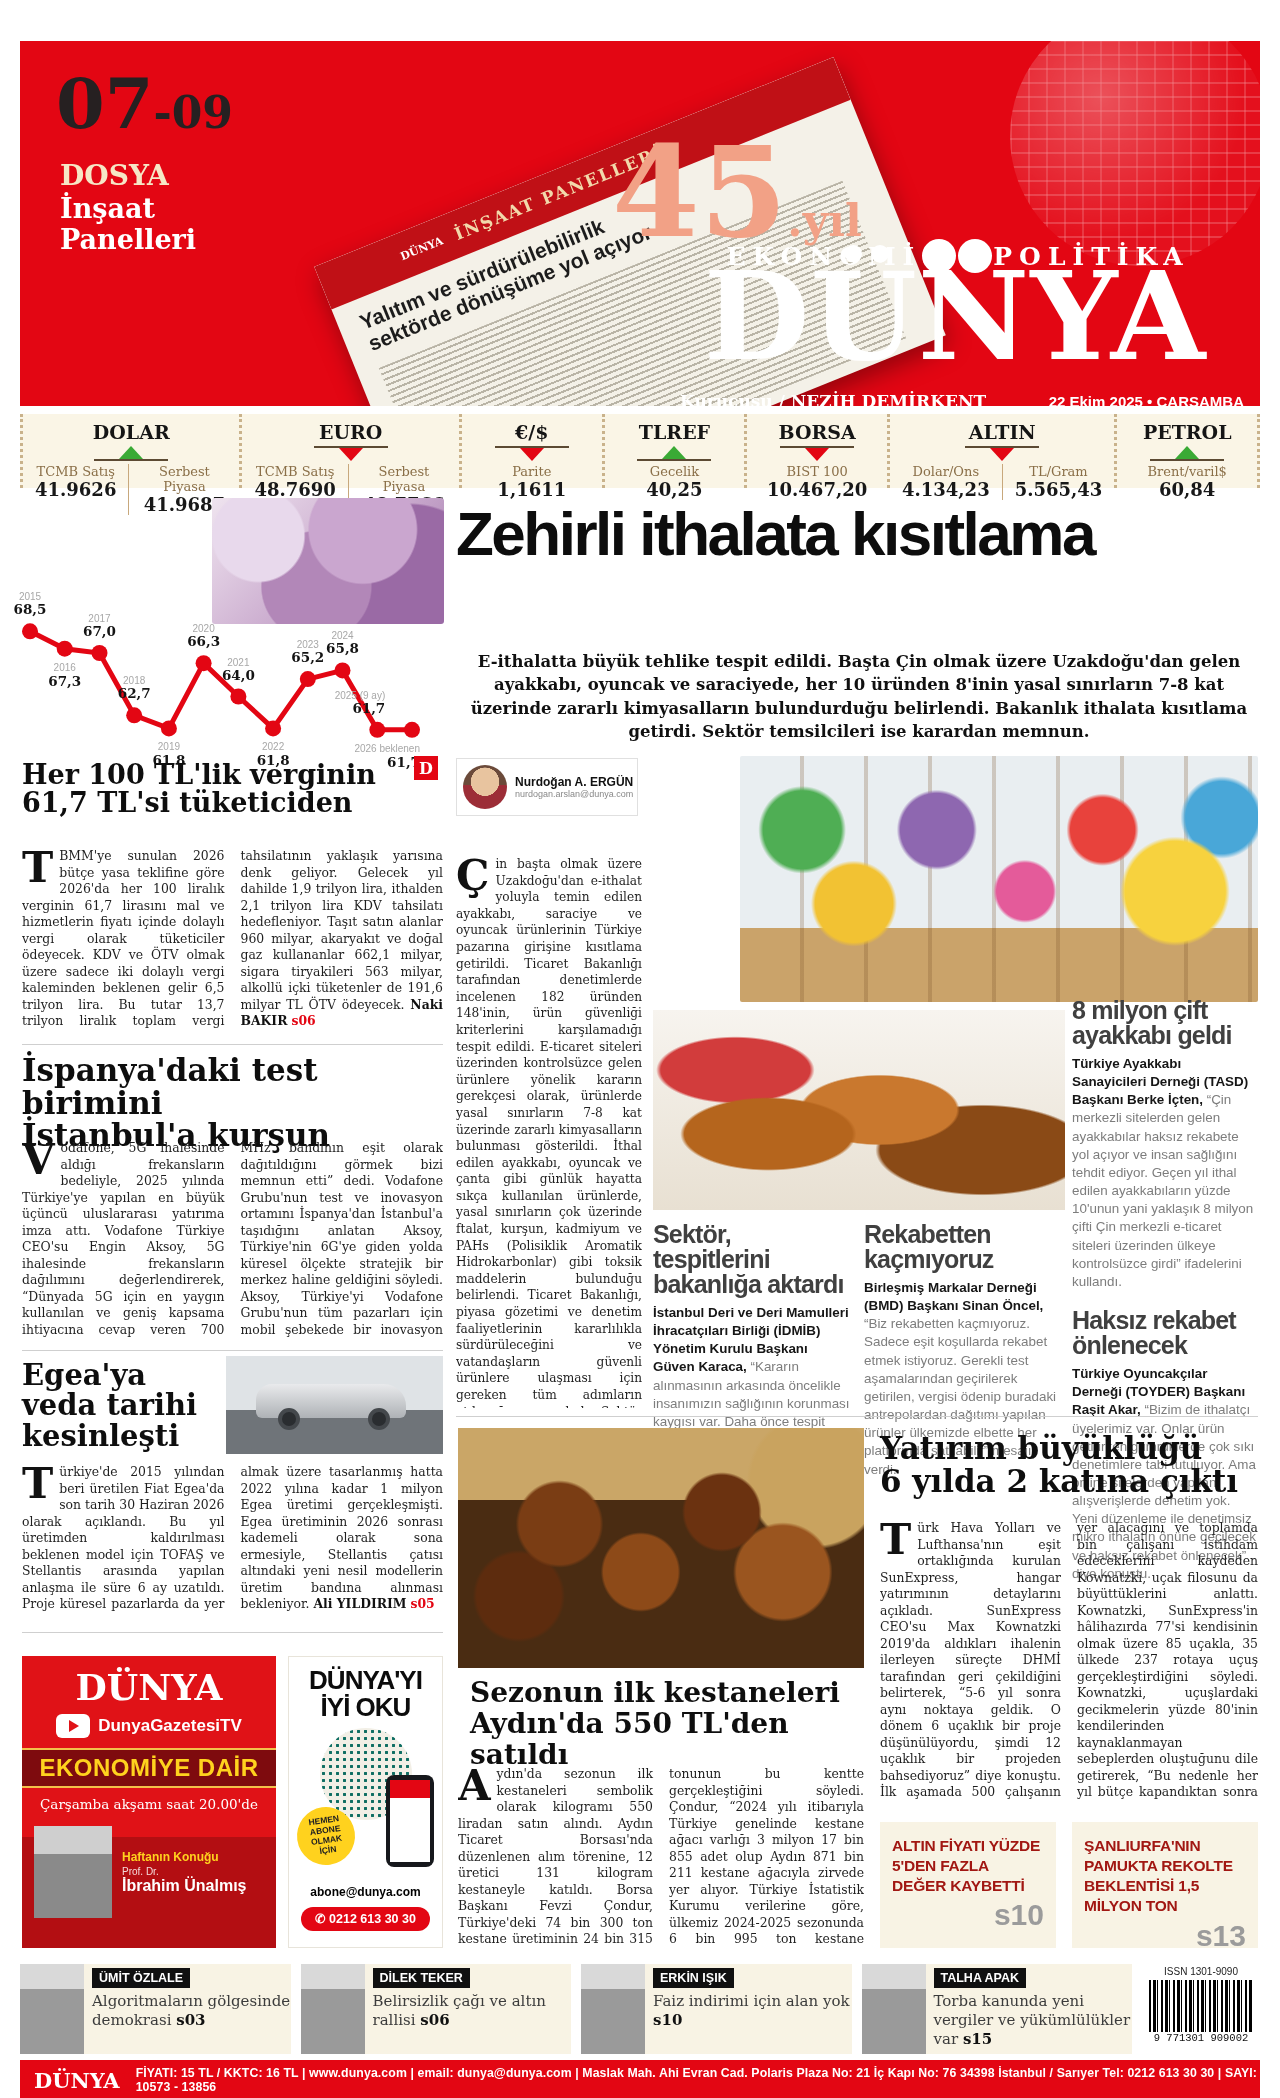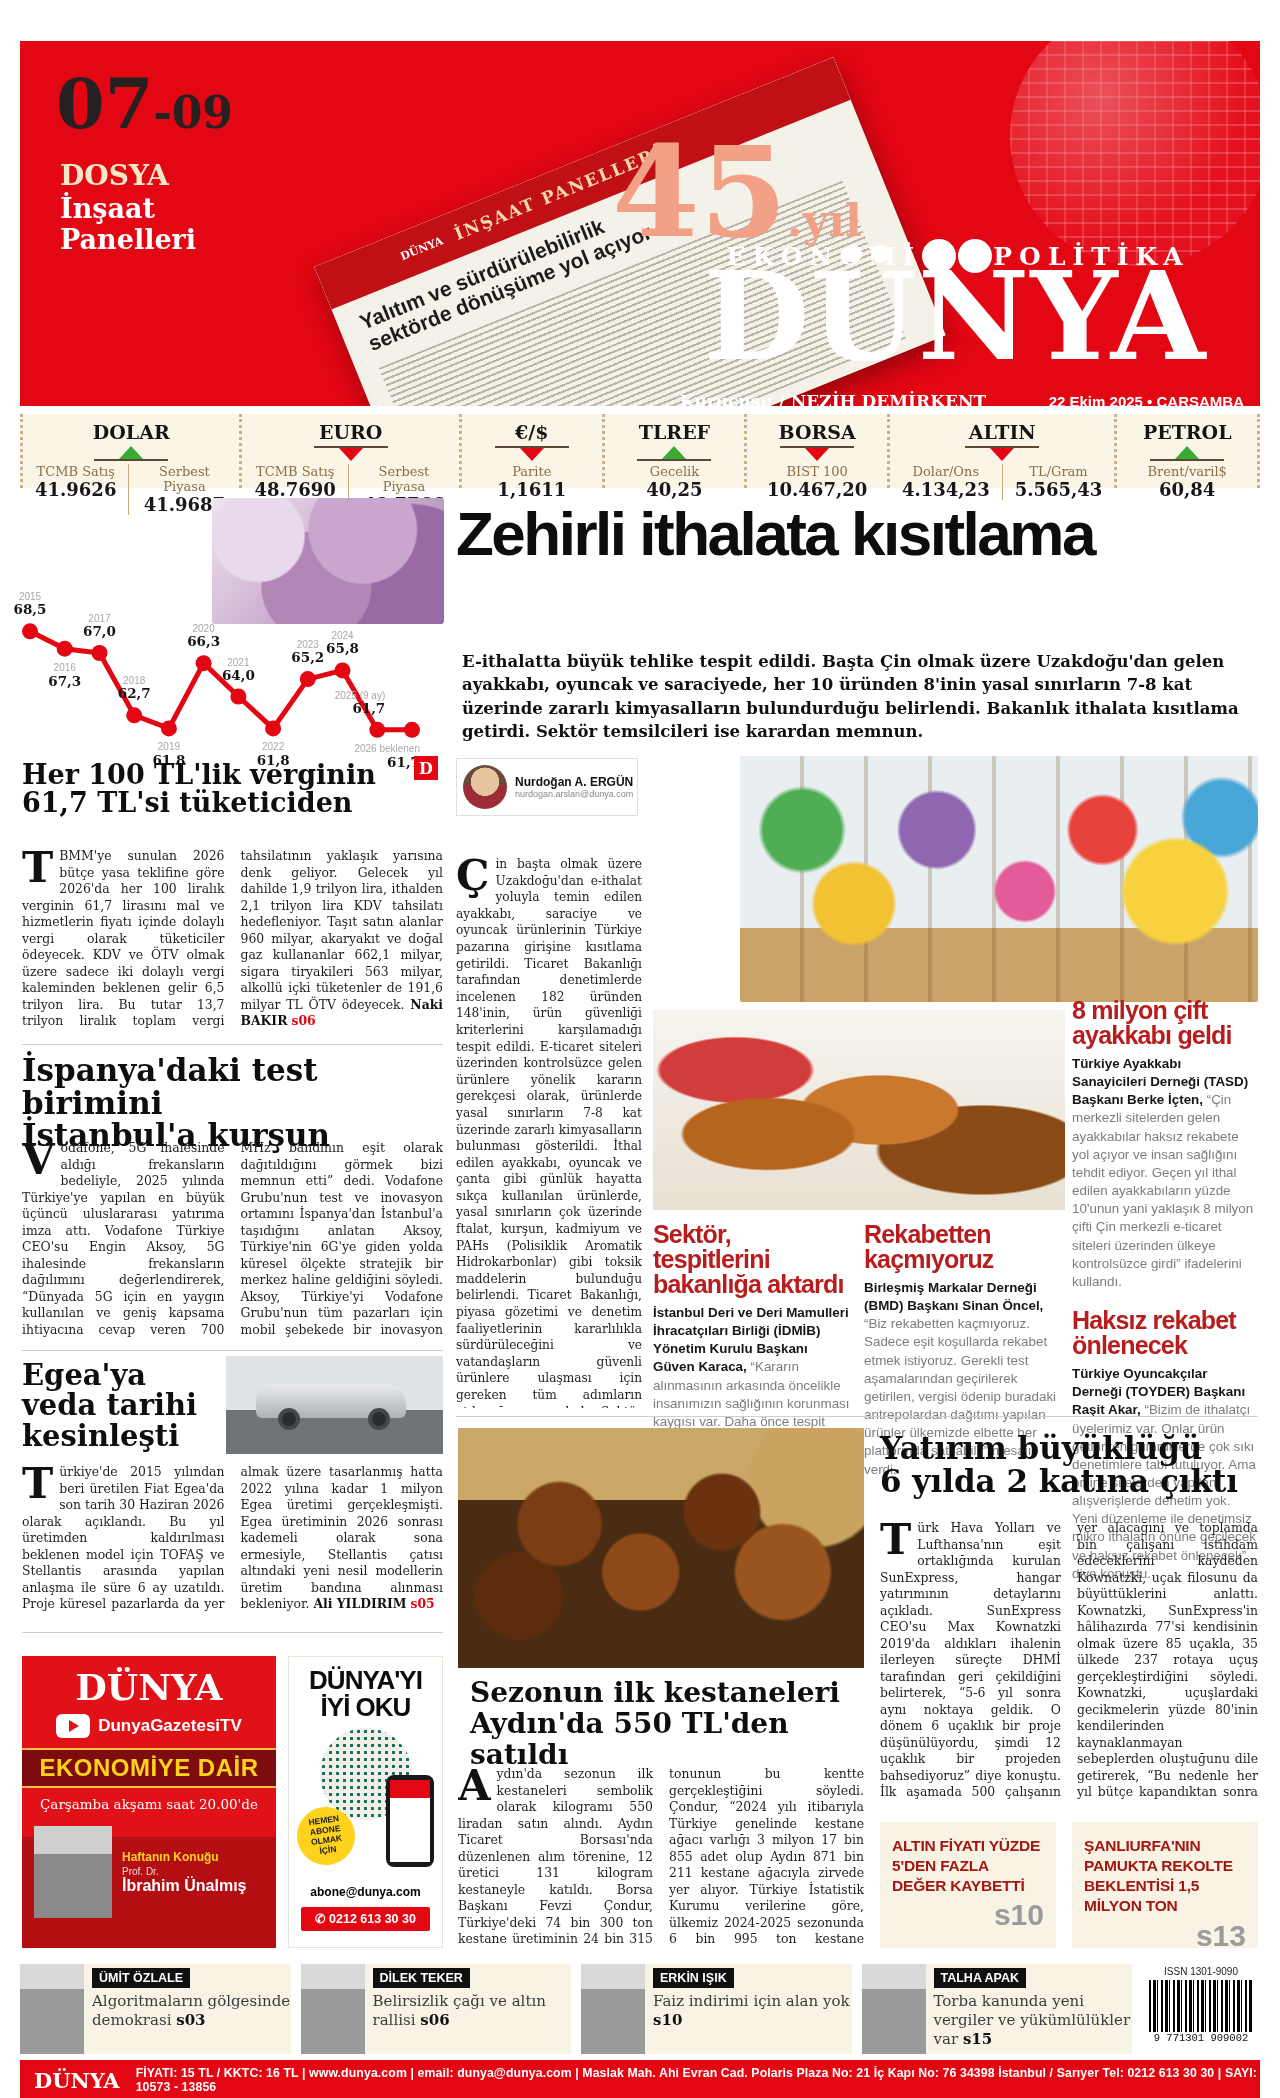--- a/index.html
+++ b/index.html
@@ -74,21 +74,21 @@
   .shead{font-family:"DejaVu Serif",serif;font-weight:bold;color:#0e0e0e}
   .body2{column-count:2;column-gap:16px;font:12.4px/1.33 "DejaVu Serif",serif;color:#1f1f1f;text-align:justify;overflow:hidden}
   .body1{font:12.2px/1.36 "DejaVu Serif",serif;color:#1f1f1f;text-align:justify;overflow:hidden}
   .dropcap{float:left;font:bold 42px/0.82 "DejaVu Serif",serif;padding:3px 6px 0 0;color:#111}
   .byline{font-weight:bold;color:#111}
   .pref{font-weight:bold;color:#e30613}
   .divider{height:1px;background:#cfcfcf}
 
   
   #mainhl{left:456px;top:486px;width:804px;font:bold 62px/1.03 "Liberation Sans",sans-serif;letter-spacing:-2.5px;color:#0d0d0d}
-  #deck{left:462px;top:634px;width:794px;font:bold 16.5px/1.42 "DejaVu Serif",serif;color:#101010}
+  #deck{left:462px;top:634px;width:794px;font:bold 16.5px/1.42 "DejaVu Serif",serif;text-align:center;color:#101010}
   #author-chip{left:456px;top:742px;width:182px;height:58px;border:1px solid #e0e0e0;display:flex;align-items:center;gap:8px;padding:4px 6px;box-sizing:border-box;background:#fff}
   #author-photo{width:44px;height:44px;border-radius:50%;flex:0 0 44px;
     background:radial-gradient(circle at 50% 38%,#e8c49f 0 40%,transparent 41%),linear-gradient(180deg,#6b4a3a 0 45%,#9c2d37 45% 100%)}
   #author-name{font:bold 12px "Liberation Sans",sans-serif;color:#111}
   #author-email{font:9px "Liberation Sans",sans-serif;color:#888}
   #toys-img{left:740px;top:740px;width:518px;height:246px;border-radius:2px;
     background:radial-gradient(circle at 12% 30%,#4fae54 0 8%,transparent 9%),
     radial-gradient(circle at 22% 60%,#f2c233 0 9%,transparent 10%),
     radial-gradient(circle at 38% 30%,#8e67b0 0 10%,transparent 11%),
     radial-gradient(circle at 55% 55%,#e45b9a 0 9%,transparent 10%),
@@ -97,21 +97,21 @@
     radial-gradient(circle at 93% 25%,#49a7d8 0 7%,transparent 8%),
     repeating-linear-gradient(90deg,transparent 0 60px,rgba(120,80,40,.25) 60px 64px),
     linear-gradient(180deg,#e9eef1 0 70%,#caa36a 70% 100%)}
   #main-body{left:456px;top:840px;width:186px;height:552px}
   #shoes-img{left:653px;top:994px;width:412px;height:200px;
     background:radial-gradient(ellipse at 28% 62%,#b5651d 0 20%,transparent 21%),
     radial-gradient(ellipse at 55% 50%,#c9782e 0 24%,transparent 25%),
     radial-gradient(ellipse at 20% 30%,#d23c3c 0 16%,transparent 17%),
     radial-gradient(ellipse at 80% 70%,#8a4a16 0 22%,transparent 23%),
     linear-gradient(180deg,#f7f4ef,#e8e0d2)}
-  .subcol .shl{font:bold 25px/1.0 "Liberation Sans",sans-serif;letter-spacing:-0.8px;color:#b91c1c;margin:0 0 6px}
+  .subcol .shl{font:bold 25px/1.0 "Liberation Sans",sans-serif;letter-spacing:-0.8px;color:#404040;margin:0 0 6px}
   .subcol .lead{font:bold 13.4px/1.28 "Liberation Sans",sans-serif;color:#161616;display:inline}
   .subcol .quote{font:13.4px/1.28 "Liberation Sans",sans-serif;color:#7d7d7d;display:inline}
   #col-shoes{left:1072px;top:982px;width:186px}
   #col-sector{left:653px;top:1206px;width:198px}
   #col-comp{left:864px;top:1206px;width:200px}
   #col-unfair{margin-top:18px}
   #divider-mid{left:456px;top:1400px;width:802px}
 
   
   #tax-hl{left:22px;top:745px;width:421px;font-size:27px;line-height:1.05}
@@ -144,21 +144,21 @@
   #guest-name{font:bold 16px "Liberation Sans",sans-serif;color:#fff}
   #ad-sub{left:288px;top:1640px;width:155px;height:292px;background:#fff;border:1px solid #e8e4da;box-sizing:border-box;text-align:center;overflow:hidden}
   #ad-sub-title{font:900 26px/1.02 "Liberation Sans",sans-serif;letter-spacing:-1px;color:#0c0c0c;margin-top:10px}
   #sub-globe{width:92px;height:92px;border-radius:50%;margin:8px auto 0;
     background-image:radial-gradient(circle,#0f6e63 1.4px,transparent 1.6px);background-size:7px 7px;background-color:#f2efe6}
   #sub-phone{position:absolute;right:8px;top:118px;width:48px;height:92px;background:#16181c;border-radius:8px;padding:5px 4px;box-sizing:border-box}
   #sub-phone .scr{width:100%;height:100%;background:linear-gradient(180deg,#e30613 0 22%,#fff 22% 100%)}
   #sub-badge{position:absolute;left:8px;top:150px;width:58px;height:58px;border-radius:50%;background:#ffd21e;color:#222;
     font:bold 8.5px/1.15 "Liberation Sans",sans-serif;display:flex;align-items:center;justify-content:center;transform:rotate(-8deg);padding:4px;box-sizing:border-box}
   #sub-email{position:absolute;left:0;right:0;top:228px;font:bold 12px "Liberation Sans",sans-serif;color:#000000}
-  #sub-btn{position:absolute;left:12px;right:12px;top:250px;height:24px;border-radius:2px;background:#e30613;color:#fff;
+  #sub-btn{position:absolute;left:12px;right:12px;top:250px;height:24px;border-radius:12px;background:#e30613;color:#fff;
     font:bold 12.5px/24px "Liberation Sans",sans-serif}
 
   
   #chestnut-img{left:458px;top:1412px;width:406px;height:240px;
     background:radial-gradient(circle at 25% 40%,#7a3d14 0 12%,transparent 13%),
     radial-gradient(circle at 45% 60%,#8d4a18 0 14%,transparent 15%),
     radial-gradient(circle at 65% 35%,#6b3210 0 12%,transparent 13%),
     radial-gradient(circle at 80% 60%,#9a551f 0 13%,transparent 14%),
     radial-gradient(circle at 15% 70%,#5d2c0e 0 11%,transparent 12%),
     radial-gradient(circle at 88% 22%,#c9a35f 0 16%,transparent 17%),

